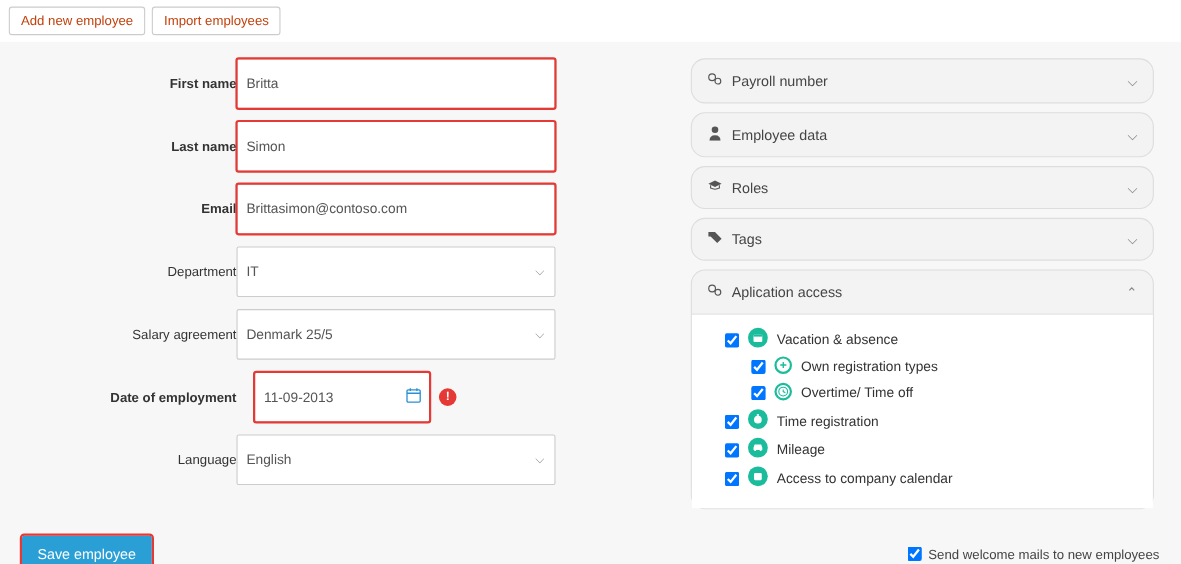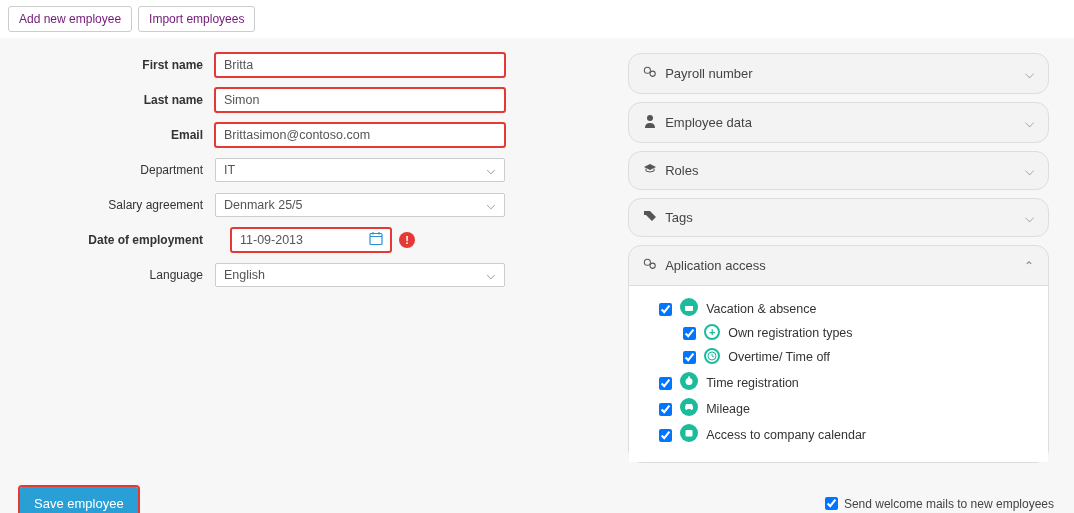--- a/index.html
+++ b/index.html
@@ -1,25 +1,25 @@
 <!DOCTYPE html>
 <html><head>
 <meta charset="utf-8">
 <style>
 * { box-sizing: border-box; margin: 0; padding: 0; }
 body { font-family: Arial, Helvetica, sans-serif; font-size: 13px; color: #333; background: #fff; }
 .toolbar { padding: 6px 8px; display: flex; gap: 6px; }
-.btn-outline { background: #fff; border: 1px solid #ccc; border-radius: 3px; padding: 5px 10px; font-size: 12px; cursor: pointer; color: #701a75; }
+.btn-outline { background: #fff; border: 1px solid #ccc; border-radius: 3px; padding: 5px 10px; font-size: 12px; cursor: pointer; color: #c2410c; }
 .content { display: flex; padding: 15px 25px 10px; background: #f7f7f7; gap: 40px; }
 .left-col { flex: 0 0 55%; }
 .right-col { flex: 1; }
 .form-row { display: flex; align-items: center; margin-bottom: 11px; }
-.form-label { width: 190px; text-align: right; padding-right: 12px; font-size: 12px; color: #333; }
+.form-label { width: 190px; text-align: right; padding-right: 0; font-size: 12px; color: #333; }
 .form-label.bold { font-weight: bold; }
-.input { height: 24px; border: 1px solid #ccc; border-radius: 2px; padding: 0 8px; font-size: 12.5px; background: #fff; color: #555; }
+.input { height: 46px; border: 1px solid #ccc; border-radius: 2px; padding: 0 8px; font-size: 12.5px; background: #fff; color: #555; }
 .input.w290 { width: 290px; }
 .input.w160 { width: 160px; }
 .input.highlight { outline: 2px solid #e53935; outline-offset: -1px; }
 .select-wrap { position: relative; display: inline-block; }
 .select-wrap .chev { position: absolute; right: 10px; top: 50%; transform: translateY(-50%); color: #888; pointer-events: none; font-size: 11px; }
 .phone-group { display: flex; gap: 0; }
 .flag-sel { width: 54px; height: 30px; border: 1px solid #ccc; border-right: none; border-radius: 2px 0 0 2px; display: flex; align-items: center; justify-content: center; gap: 4px; background: #fff; font-size: 11px; color: #666; }
 .dk-flag { width: 16px; height: 11px; background: #c60c30; position: relative; display: inline-block; }
 .dk-flag::before { content: ''; position: absolute; left: 5px; top: 0; width: 2px; height: 100%; background: #fff; }
 .dk-flag::after { content: ''; position: absolute; top: 4.5px; left: 0; width: 100%; height: 2px; background: #fff; }

